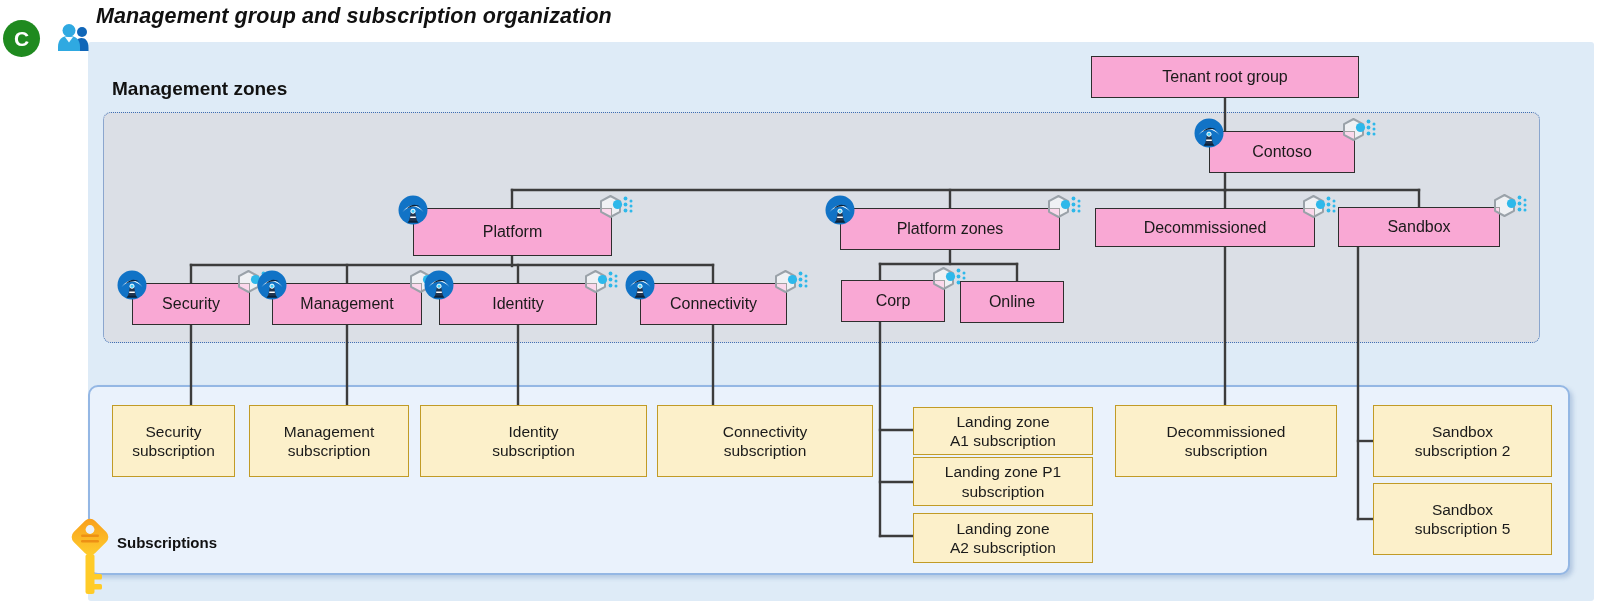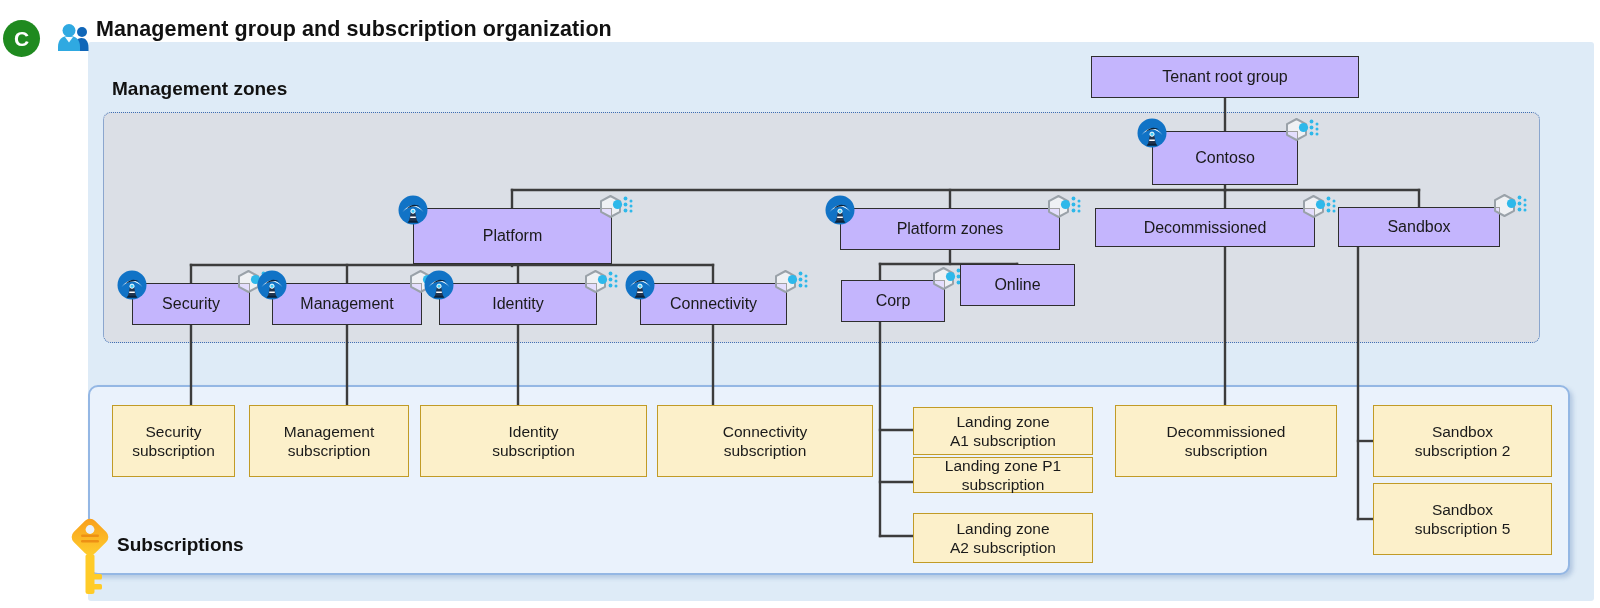--- a/index.html
+++ b/index.html
@@ -7,31 +7,31 @@
        font-family:"Liberation Sans","DejaVu Sans",sans-serif;color:#111;}
   .abs{position:absolute;}
   
   .outer-panel{left:88px;top:42px;width:1506px;height:559px;background:#DEEBF7;border-radius:3px;}
   .mg-panel{left:103px;top:112px;width:1437px;height:231px;background:#DBDFE6;
             border:1.6px dotted #3C6EB5;border-radius:8px;box-sizing:border-box;}
   .subs-panel{left:88px;top:385px;width:1482px;height:190px;background:#EAF2FC;
               border:2px solid #94B7E4;border-radius:10px;box-sizing:border-box;
               box-shadow:3px 3px 4px rgba(130,160,200,.45);}
   
-  .title{left:96px;top:17px;font-size:21.5px;font-weight:700;letter-spacing:.1px;}
+  .title{left:96px;top:4px;font-size:21.5px;font-weight:700;letter-spacing:.1px;font-style:italic;}
   .h-mg{left:112px;top:78px;font-size:19px;font-weight:700;}
-  .h-subs{left:117px;top:534px;font-size:19px;font-weight:700;}
+  .h-subs{left:117px;top:534px;font-size:15px;font-weight:700;}
   
   .badge-c{left:3px;top:20px;width:37px;height:37px;border-radius:50%;background:#1F8A1F;
            display:flex;align-items:center;justify-content:center;color:#fff;
            font-size:21px;font-weight:700;}
   
   svg.wires{left:0;top:0;pointer-events:none;}
   
-  .mgbox{background:#c4b5fd;border:1.5px solid #2E2E2E;box-sizing:border-box;
+  .mgbox{background:#f9a8d4;border:1.5px solid #2E2E2E;box-sizing:border-box;
          display:flex;align-items:center;justify-content:center;
          font-size:16px;color:#1a1a1a;text-align:center;z-index:4;}
   .sub{background:#FCF0CA;border:1.5px solid #C19B26;box-sizing:border-box;
        display:flex;flex-direction:column;align-items:center;justify-content:center;
        font-size:15.5px;line-height:1.24;color:#1a1a1a;text-align:center;z-index:4;}
   .sub span{display:block;}
   .ic-light{position:absolute;left:-16px;top:-14px;width:30px;height:30px;z-index:5;}
   .ic-hex{position:absolute;right:-26px;top:-16px;width:40px;height:30px;z-index:5;}
   .hex-far{right:-32px;}
   .people{left:56px;top:21px;width:36px;height:36px;z-index:6;}
@@ -103,21 +103,21 @@
    <circle cx="22" cy="11.5" r="4.4" fill="#EAF2FC"></circle>
    <rect x="17.5" y="36" width="9" height="40" rx="2.5" fill="#FFCB28"></rect>
    <rect x="25" y="56" width="9" height="5.5" rx="1.5" fill="#FFCB28"></rect>
    <rect x="25" y="66" width="9" height="5.5" rx="1.5" fill="#FFCB28"></rect>
  </svg></span>
 
 <div class="abs mgbox" style="left:1091px;top:56px;width:268px;height:42px">
   <span>Tenant root group</span>
 </div>
 
-<div class="abs mgbox" style="left:1152px;top:131px;width:146px;height:54px">
+<div class="abs mgbox" style="left:1209px;top:131px;width:146px;height:42px">
   <span>Contoso</span>
   <span class="ic-light"><svg width="30" height="30" viewBox="0 0 30 30">
    <circle cx="15" cy="15" r="14.5" fill="#1173C6"></circle>
    <path d="M4.5 17 Q15 3.5 25.5 17 Q20 11.5 15 11.5 Q10 11.5 4.5 17 Z" fill="#fff"></path>
    <path d="M8.5 13.5 Q15 7 22.5 11.5 Q16 9.6 8.5 13.5 Z" fill="#0B2239"></path>
    <path d="M11 26 L19 26 L17.2 17.5 L12.8 17.5 Z" fill="#22354F"></path>
    <rect x="12.2" y="21.5" width="5.6" height="1.5" fill="#fff"></rect>
    <circle cx="15" cy="16.2" r="2.1" fill="#43CCF8" stroke="#fff" stroke-width="1"></circle>
    <path d="M9.5 27.8 h11 l-1.4 -2 h-8.2 Z" fill="#0B2239"></path>
  </svg></span>
@@ -126,21 +126,21 @@
    <circle cx="20.5" cy="11.5" r="4.6" fill="#2EB8EA"></circle>
    <circle cx="28.5" cy="5.5" r="1.9" fill="#2EB8EA"></circle>
         <circle cx="28.5" cy="11.5" r="1.9" fill="#2EB8EA"></circle>
         <circle cx="28.5" cy="17.5" r="1.9" fill="#2EB8EA"></circle>
    <circle cx="34" cy="8" r="1.5" fill="#2EB8EA"></circle>
         <circle cx="34" cy="13" r="1.5" fill="#2EB8EA"></circle>
         <circle cx="34" cy="18" r="1.5" fill="#2EB8EA"></circle>
  </svg></span>
 </div>
 
-<div class="abs mgbox" style="left:413px;top:208px;width:199px;height:56px">
+<div class="abs mgbox" style="left:413px;top:208px;width:199px;height:48px">
   <span>Platform</span>
   <span class="ic-light"><svg width="30" height="30" viewBox="0 0 30 30">
    <circle cx="15" cy="15" r="14.5" fill="#1173C6"></circle>
    <path d="M4.5 17 Q15 3.5 25.5 17 Q20 11.5 15 11.5 Q10 11.5 4.5 17 Z" fill="#fff"></path>
    <path d="M8.5 13.5 Q15 7 22.5 11.5 Q16 9.6 8.5 13.5 Z" fill="#0B2239"></path>
    <path d="M11 26 L19 26 L17.2 17.5 L12.8 17.5 Z" fill="#22354F"></path>
    <rect x="12.2" y="21.5" width="5.6" height="1.5" fill="#fff"></rect>
    <circle cx="15" cy="16.2" r="2.1" fill="#43CCF8" stroke="#fff" stroke-width="1"></circle>
    <path d="M9.5 27.8 h11 l-1.4 -2 h-8.2 Z" fill="#0B2239"></path>
  </svg></span>
@@ -306,21 +306,21 @@
    <circle cx="20.5" cy="11.5" r="4.6" fill="#2EB8EA"></circle>
    <circle cx="28.5" cy="5.5" r="1.9" fill="#2EB8EA"></circle>
         <circle cx="28.5" cy="11.5" r="1.9" fill="#2EB8EA"></circle>
         <circle cx="28.5" cy="17.5" r="1.9" fill="#2EB8EA"></circle>
    <circle cx="34" cy="8" r="1.5" fill="#2EB8EA"></circle>
         <circle cx="34" cy="13" r="1.5" fill="#2EB8EA"></circle>
         <circle cx="34" cy="18" r="1.5" fill="#2EB8EA"></circle>
  </svg></span>
 </div>
 
-<div class="abs mgbox" style="left:960px;top:264px;width:115px;height:42px">
+<div class="abs mgbox" style="left:960px;top:281px;width:104px;height:42px">
   <span>Online</span>
 </div>
 
 <div class="abs sub" style="left:112px;top:405px;width:123px;height:72px">
   <span>Security</span>
     <span>subscription</span>
 </div>
 <div class="abs sub" style="left:249px;top:405px;width:160px;height:72px">
   <span>Management</span>
     <span>subscription</span>
@@ -330,21 +330,21 @@
     <span>subscription</span>
 </div>
 <div class="abs sub" style="left:657px;top:405px;width:216px;height:72px">
   <span>Connectivity</span>
     <span>subscription</span>
 </div>
 <div class="abs sub" style="left:913px;top:407px;width:180px;height:48px">
   <span>Landing zone</span>
     <span>A1 subscription</span>
 </div>
-<div class="abs sub" style="left:913px;top:457px;width:180px;height:36px">
+<div class="abs sub" style="left:913px;top:457px;width:180px;height:49px">
   <span>Landing zone P1</span>
     <span>subscription</span>
 </div>
 <div class="abs sub" style="left:913px;top:513px;width:180px;height:50px">
   <span>Landing zone</span>
     <span>A2 subscription</span>
 </div>
 <div class="abs sub" style="left:1115px;top:405px;width:222px;height:72px">
   <span>Decommissioned</span>
     <span>subscription</span>

